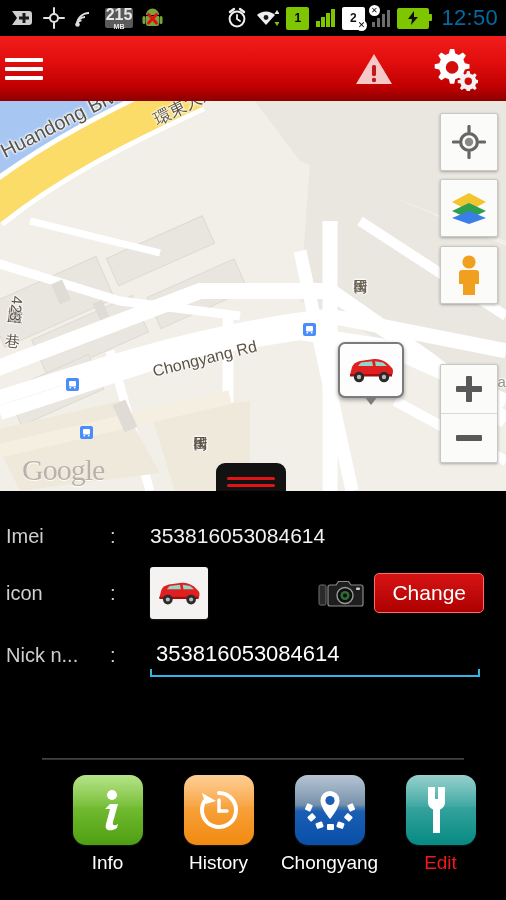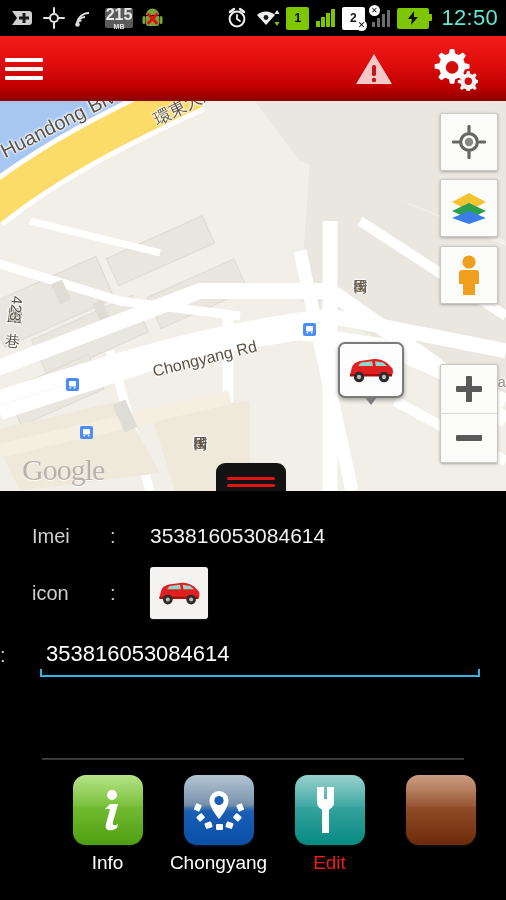--- a/index.html
+++ b/index.html
@@ -7,21 +7,21 @@
        font-family:"Liberation Sans","DejaVu Sans",sans-serif;
        -webkit-font-smoothing:antialiased;}
   #app{position:relative;width:506px;height:900px;background:#000;overflow:hidden;}
 
   
   .statusbar{position:absolute;left:0;top:0;width:506px;height:36px;background:#000;
              display:flex;align-items:center;}
   .sb-left{display:flex;align-items:center;gap:9px;padding-left:10px;}
   .sb-right{display:flex;align-items:center;gap:7px;margin-left:auto;padding-right:8px;}
   .sb-ico{display:block;}
-  .sb-time{color:#5eead4;font-size:22px;letter-spacing:.3px;padding-left:5px;font-weight:400;}
+  .sb-time{color:#0369a1;font-size:22px;letter-spacing:.3px;padding-left:5px;font-weight:400;}
   .mb-badge{width:28px;height:20px;border-radius:2px;background:#5a5a5a;color:#e8e8e8;
             display:flex;flex-direction:column;align-items:center;justify-content:center;line-height:1;}
   .mb-badge b{font-size:16px;font-weight:700;}
   .mb-badge i{font-size:7px;font-style:normal;font-weight:700;}
   .simbox{width:19px;height:19px;border:2px solid #7ec600;background:#7ec600;border-radius:2px;
           display:flex;align-items:center;justify-content:center;color:#000;font-size:12px;font-weight:700;}
   .simbox.off{background:#fff;border-color:#fff;color:#111;position:relative;}
   .simx{position:absolute;right:-4px;bottom:-3px;width:11px;height:11px;border-radius:50%;
         background:#fff;color:#000;font-size:9px;line-height:11px;text-align:center;font-weight:700;}
   .bars{display:flex;align-items:flex-end;gap:1.5px;height:18px;}
@@ -68,21 +68,21 @@
                 border-left:7px solid transparent;border-right:7px solid transparent;border-top:9px solid #7b7b7b;}
 
   .draghandle{position:absolute;left:216px;top:463px;width:70px;height:36px;background:#121212;
               border-radius:9px 9px 0 0;display:flex;flex-direction:column;justify-content:center;
               align-items:center;gap:4px;cursor:ns-resize;padding-top:4px;}
   .draghandle i{display:block;width:48px;height:3px;background:#e01414;border-radius:2px;}
 
   
   .details{position:absolute;left:0;top:491px;width:506px;height:265px;background:#000;}
   .row{position:absolute;left:0;width:506px;display:flex;align-items:center;}
-  .rlabel{width:110px;padding-left:32px;box-sizing:border-box;color:#cfcfcf;font-size:20px;
+  .rlabel{width:110px;padding-left:6px;box-sizing:border-box;color:#cfcfcf;font-size:20px;
           white-space:nowrap;overflow:hidden;}
   .rcolon{width:40px;color:#cfcfcf;font-size:20px;}
   .rvalue{color:#f2f2f2;font-size:21px;}
   .iconthumb{width:58px;height:52px;background:#f4f3f1;border-radius:3px;
              display:flex;align-items:center;justify-content:center;box-shadow:0 1px 2px rgba(255,255,255,.12);}
   .changebtn{background:linear-gradient(to bottom,#d71414,#ad0000);border:1px solid #ff6b6b;
              border-radius:5px;color:#fff;font-size:21px;padding:7px 17px;cursor:pointer;}
   .nickfield{position:relative;flex:1;margin-right:26px;}
   .nickfield input{width:100%;box-sizing:border-box;background:transparent;border:0;outline:none;
                    color:#fff;font-size:22px;font-family:inherit;padding:0 0 8px 6px;}
@@ -367,23 +367,35 @@
           <path d="M3 20 L5 12 C6 9 9 7 13 6 L27 4 C31 3.6 36 5 40 8 L45 13 C46.5 14.5 46 19 45 20 Z" fill="#e02020"></path>
           <path d="M11 11 L14 7.5 L25 6.2 L26 11 Z" fill="#8fd7c8"></path>
           <path d="M28 6.2 L36 7.6 L40 11 L28.8 11 Z" fill="#8fd7c8"></path>
           <path d="M3 19 L45 19 L45 21.5 L3 21.5 Z" fill="#a50d0d"></path>
           <circle cx="12" cy="22" r="5.2" fill="#2b2b2b"></circle>
             <circle cx="12" cy="22" r="2.2" fill="#b9b9b9"></circle>
           <circle cx="37" cy="22" r="5.2" fill="#2b2b2b"></circle>
             <circle cx="37" cy="22" r="2.2" fill="#b9b9b9"></circle>
         </svg>
       </div>
+      <div style="margin-left:auto;display:flex;align-items:center;gap:10px;padding-right:22px;">
+        <svg width="46" height="36" viewBox="0 0 46 36">
+          <rect x="1" y="10" width="7" height="20" rx="1.5" fill="#2a2a2a" stroke="#707070" stroke-width="1"></rect>
+          <path d="M12 10 h6 l2.5-3.5 h10 L33 10 h10 a2 2 0 0 1 2 2 v17 a2 2 0 0 1 -2 2 H12 a2 2 0 0 1 -2 -2 V12 a2 2 0 0 1 2 -2 z" fill="#1e1e1e" stroke="#8a8a8a" stroke-width="1.2"></path>
+          <circle cx="27" cy="20.5" r="8" fill="#0d0d0d" stroke="#9a9a9a" stroke-width="1.4"></circle>
+          <circle cx="27" cy="20.5" r="4.6" fill="#2f6b36"></circle>
+          <circle cx="27" cy="20.5" r="2" fill="#0a0a0a"></circle>
+          <rect x="38" y="12.5" width="4" height="2.6" rx="1" fill="#cfcfcf"></rect>
+        </svg>
+        <button class="changebtn">Change</button>
+      </div>
     </div>
 
     <div class="row" style="top:140px;height:46px;align-items:flex-end;">
+      <div class="rlabel" style="padding-bottom:10px;">Nick n...</div>
       <div class="rcolon" style="padding-bottom:10px;">:</div>
       <div class="nickfield">
         <input type="text" value="353816053084614" placeholder="Nick name" style="">
         <div class="nickunderline"></div>
       </div>
     </div>
 
     <div class="divider" style="top:267px;"></div>
   </div>
 
@@ -392,20 +404,30 @@
     <div class="navitem">
       <div class="navicon" style="background:linear-gradient(to bottom,#8fd44a,#4f9e12);">
         <svg width="40" height="48" viewBox="0 0 40 48" style="position:relative;z-index:2">
           <circle cx="24" cy="9" r="5" fill="#fff"></circle>
           <path d="M22 18 h8 l-5 18 c-1 4 2 4 5 2 l-1 4 c-6 4 -13 3 -11 -4 l4 -15 h-5 z" fill="#fff"></path>
         </svg>
       </div>
       <div class="navlabel">Info</div>
     </div>
 
+    <div class="navitem">
+      <div class="navicon" style="background:linear-gradient(to bottom,#fdb45e,#f18a10);">
+        <svg width="46" height="46" viewBox="0 0 46 46" style="position:relative;z-index:2">
+          <path d="M23 6 a17 17 0 1 1 -14.6 8.3" fill="none" stroke="#fff" stroke-width="4" stroke-linecap="round"></path>
+          <path d="M6 6 L9.5 17 L20 14 Z" fill="#fff"></path>
+          <path d="M23 13 v11 h8" fill="none" stroke="#fff" stroke-width="3.4" stroke-linecap="round"></path>
+        </svg>
+      </div>
+      <div class="navlabel">History</div>
+    </div>
 
     <div class="navitem">
       <div class="navicon" style="background:linear-gradient(to bottom,#8da5bc 0%,#6e8aa6 42%,#1a5fb4 52%,#0a4fa8 100%);">
         <svg width="54" height="54" viewBox="0 0 54 54" style="position:relative;z-index:2">
           <path d="M27 8 a9.5 9.5 0 0 1 9.5 9.5 C36.5 25 27 36 27 36 S17.5 25 17.5 17.5 A9.5 9.5 0 0 1 27 8 z" fill="#fff"></path>
           <circle cx="27" cy="17.5" r="4.6" fill="#1a5fb4"></circle>
           <g fill="#fff">
             <rect x="24" y="41" width="7" height="6" rx="1"></rect>
             <rect x="34" y="39" width="7" height="6" rx="1" transform="rotate(20 37 42)"></rect>
             <rect x="13" y="39" width="7" height="6" rx="1" transform="rotate(-20 17 42)"></rect>

